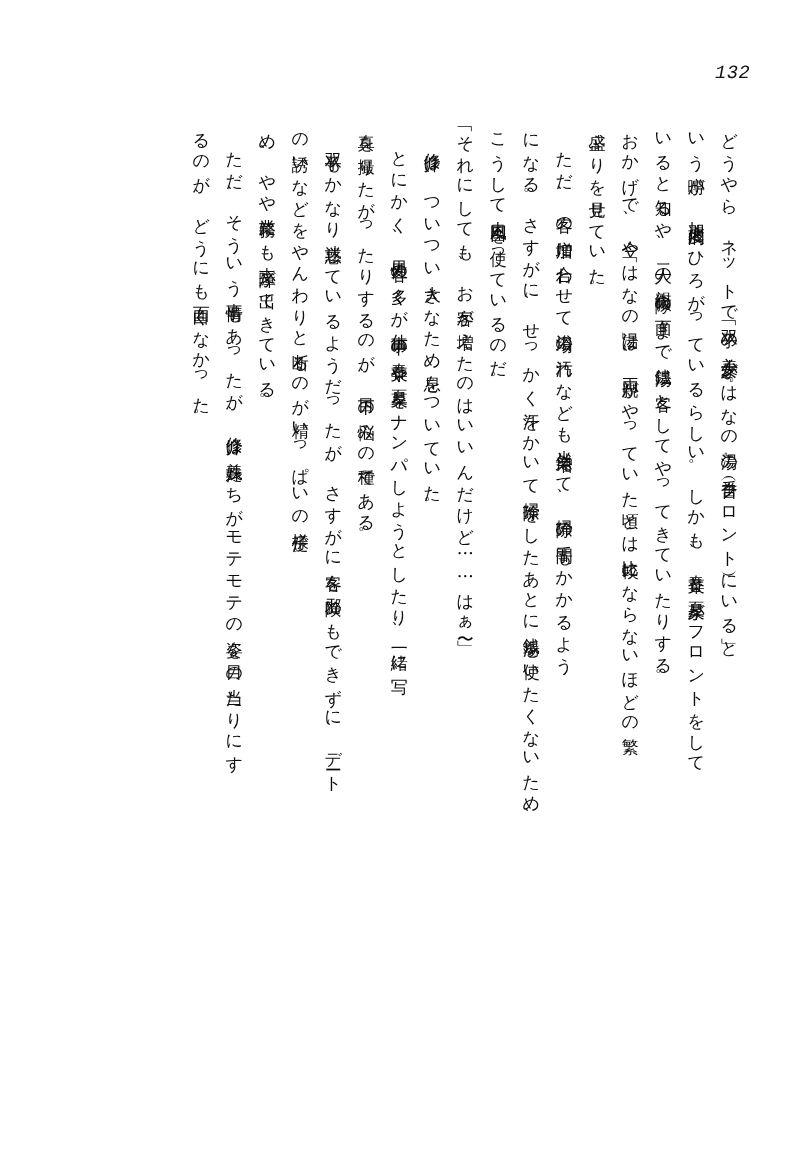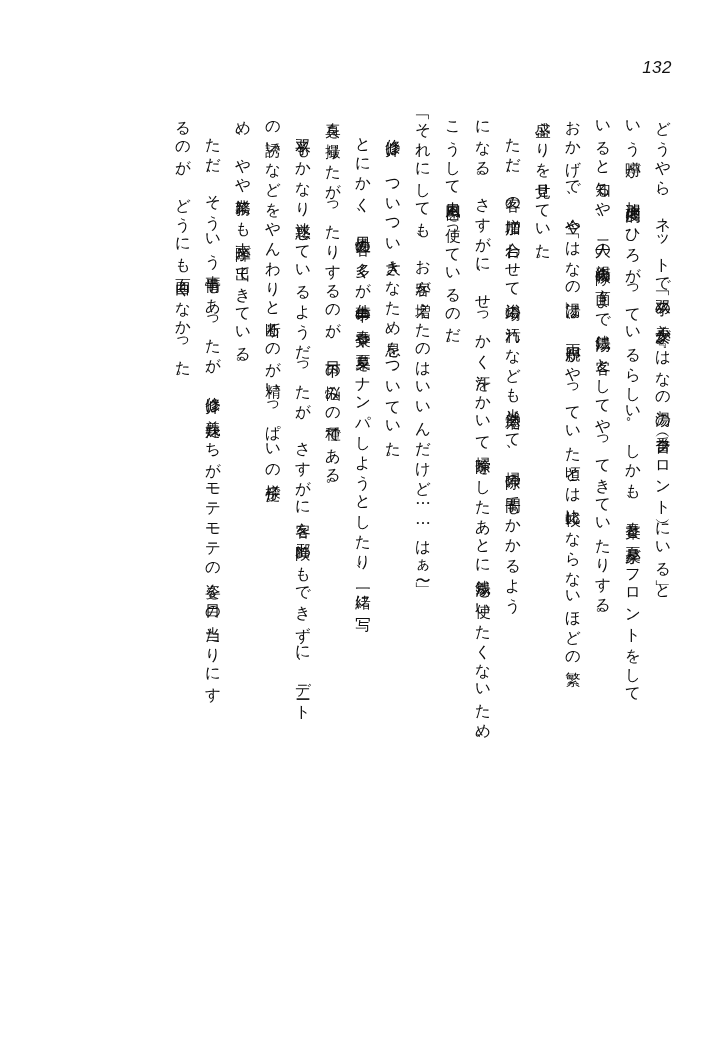--- a/index.html
+++ b/index.html
@@ -17,24 +17,24 @@
   .page {
     position: relative;
     width: 728px;
     height: 1050px;
     background: #ffffff;
     box-sizing: border-box;
   }
   .page-number {
     position: absolute;
     top: 58px;
-    right: 56px;
+    right: 46px;
     font-size: 17px;
     font-style: italic;
-    font-family: Liberation Sans, sans-serif;
+    font-family: Liberation Mono, monospace;
     color: #111111;
     letter-spacing: 0.5px;
   }
   .text-block {
     position: absolute;
     top: 110px;
     left: 60px;
     right: 58px;
     height: 880px;
     display: flex;

